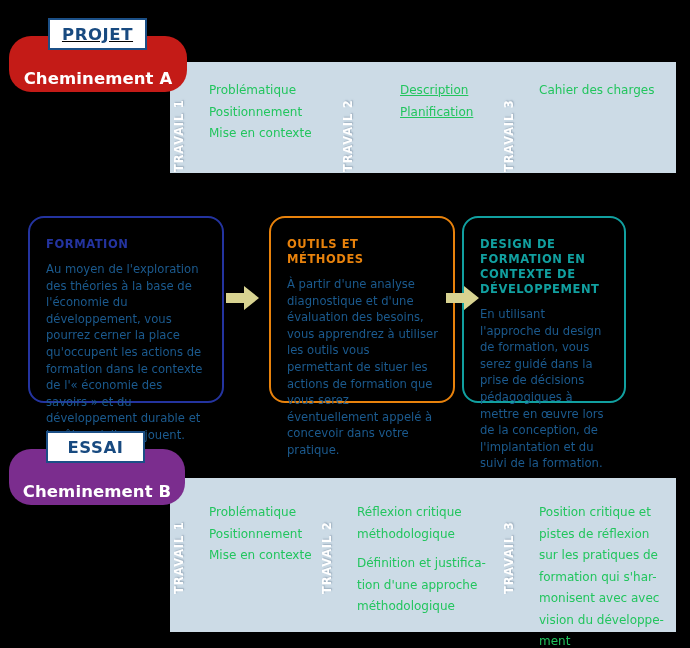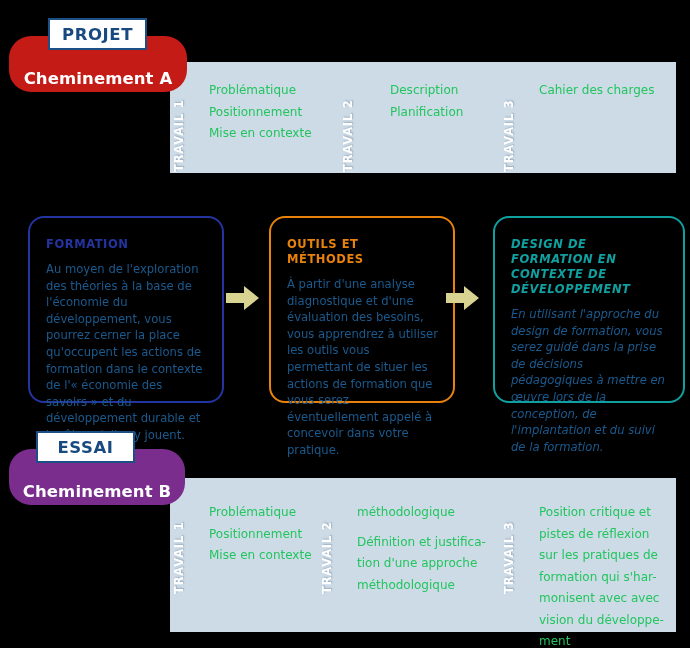--- a/index.html
+++ b/index.html
@@ -55,22 +55,22 @@
     align-items: center;
     justify-content: center;
     box-sizing: border-box;
   }
   .tag-label {
     color: #184a80;
     font-weight: bold;
     font-size: 16.5px;
     letter-spacing: 0.6px;
   }
-  #tag-projet { left: 48px; top: 18px;  width: 99px; height: 32px; }
-  #tag-essai  { left: 36px; top: 431px; width: 99px; height: 32px; }
+  #tag-projet { left: 48px; top: 18px;  width: 99px; height: 32px; text-decoration: underline; }
+  #tag-essai  { left: 46px; top: 431px; width: 99px; height: 32px; }
 
   
   .travail {
     position: absolute;
     color: #ffffff;
     font-weight: bold;
     font-size: 11.5px;
     letter-spacing: 0.8px;
     white-space: nowrap;
     transform: rotate(-90deg);
@@ -116,23 +116,22 @@
   }
   #box-concepts .ctitle { color: #2434a0; }
 
   #box-outils {
     left: 269px; top: 216px; width: 186px; height: 187px;
     border: 2.5px solid #e8820c;
   }
   #box-outils .ctitle { color: #e8820c; }
 
   #box-design {
-    left: 493px; top: 216px; width: 192px; height: 187px;
+    left: 462px; top: 216px; width: 164px; height: 187px;
     border: 2.5px solid #11a0a0;
-    font-style: italic;
   }
   #box-design .ctitle { color: #11a0a0; }
 
   
   .arrow {
     position: absolute;
     width: 34px;
     height: 26px;
   }
 </style>
@@ -150,21 +149,21 @@
       </div>
     <div class="para" style="margin-top:0">
         <div class="line">Positionnement</div>
       </div>
     <div class="para" style="margin-top:0">
         <div class="line">Mise en contexte</div>
       </div>
   </div>
 
   <div class="travail" style="left:355px; top:158px;">TRAVAIL 2</div>
-  <div class="items" style="left:390px; top:80px; width:140px;">
+  <div class="items" style="left:400px; top:80px; width:140px;text-decoration:underline;">
     <div class="para">
         <div class="line">Description</div>
       </div>
     <div class="para" style="margin-top:0">
         <div class="line">Planification</div>
       </div>
   </div>
 
   <div class="travail" style="left:516px; top:158px;">TRAVAIL 3</div>
   <div class="items" style="left:539px; top:80px; width:150px;">
@@ -219,20 +218,21 @@
         <div class="line">Positionnement</div>
       </div>
     <div class="para" style="margin-top:0">
         <div class="line">Mise en contexte</div>
       </div>
   </div>
 
   <div class="travail" style="left:334px; top:580px;">TRAVAIL 2</div>
   <div class="items" style="left:357px; top:502px; width:165px;">
     <div class="para">
+      <div class="line">Réflexion critique</div>
       <div class="line">méthodologique</div>
     </div>
     <div class="para">
       <div class="line">Définition et justifica-</div>
       <div class="line">tion d'une approche</div>
       <div class="line">méthodologique</div>
     </div>
   </div>
 
   <div class="travail" style="left:516px; top:580px;">TRAVAIL 3</div>

